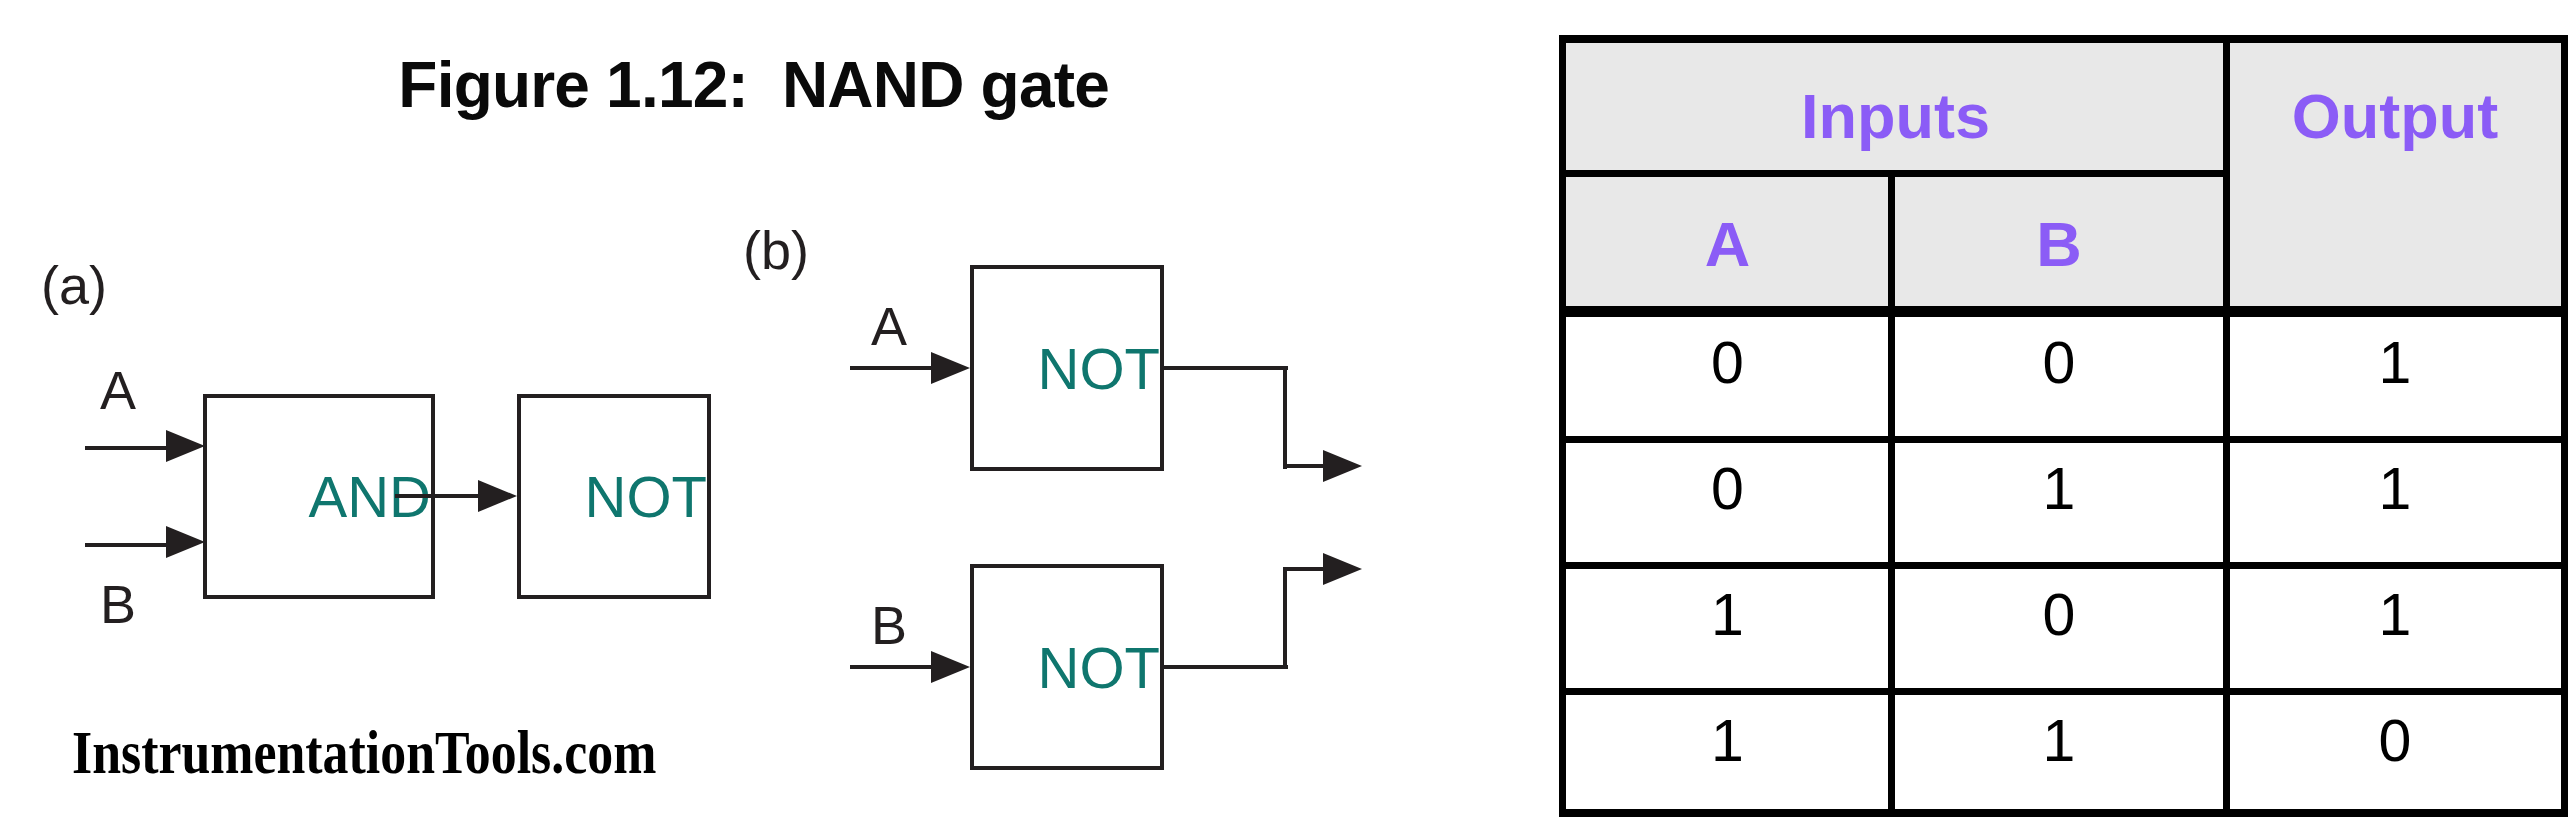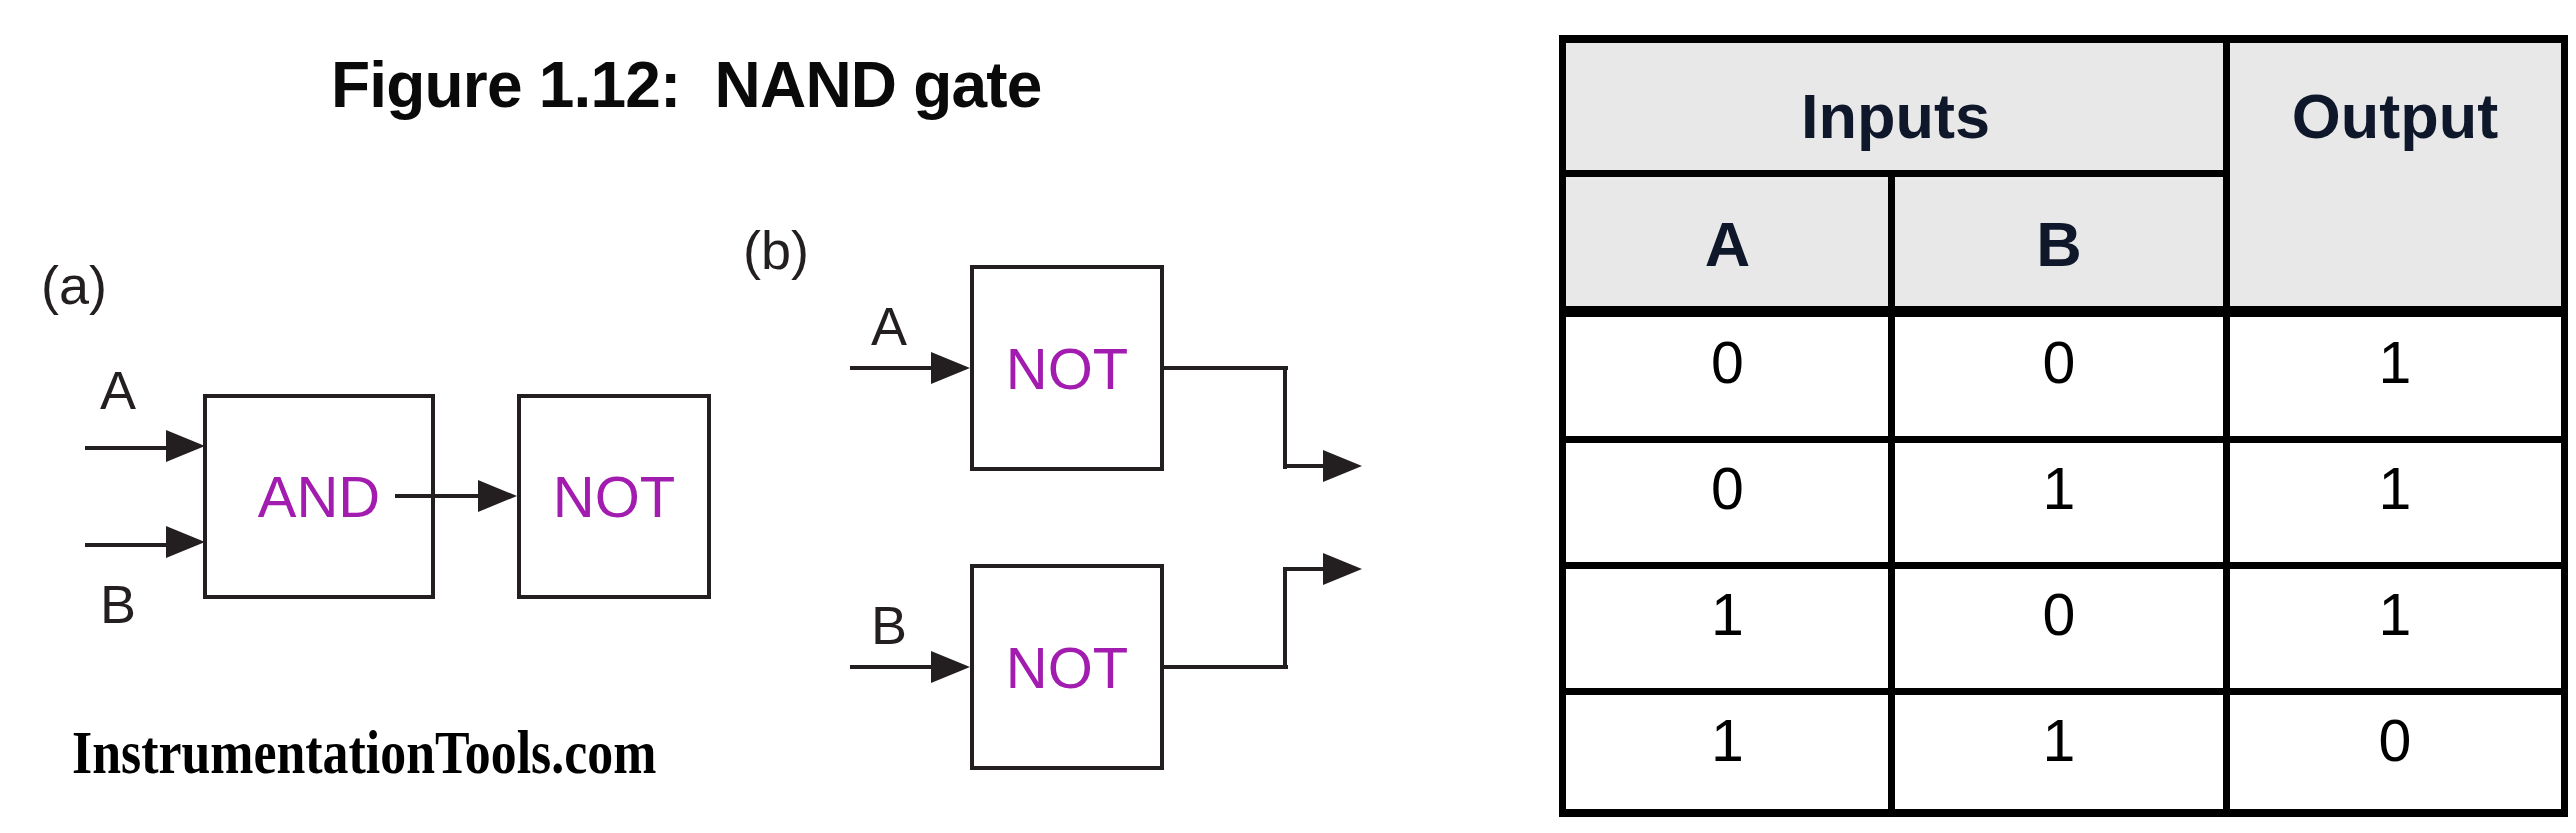--- a/index.html
+++ b/index.html
@@ -1,34 +1,34 @@
 <!DOCTYPE html>
 <html style="font-size:13px"><head>
 <meta charset="utf-8">
 <style>
   html,body{margin:0;padding:0;background:#ffffff;}
   #canvas{position:relative;width:2576px;height:833px;background:#ffffff;overflow:hidden;
           font-family:"Liberation Sans", sans-serif;color:#000;}
   .abs{position:absolute;}
   
-  .title{font-size:64px;font-weight:bold;letter-spacing:-0.8px;white-space:pre;text-align:left;color:#0a0a0a;}
+  .title{font-size:64px;font-weight:bold;letter-spacing:-0.8px;white-space:pre;text-align:right;color:#0a0a0a;}
   .watermark{font-family:"Liberation Serif", serif;font-size:61px;font-weight:bold;white-space:pre;
              transform:scaleX(.85);transform-origin:left center;color:#000;}
   .dlabel{font-size:54px;color:#231f20;white-space:pre;}
   .iolabel{font-size:54px;color:#231f20;text-align:center;}
   .gatebox{box-sizing:border-box;border:4.1px solid #231f20;background:#fff;
-           display:flex;align-items:center;justify-content:center;font-size:58px;color:#a21caf;}
+           display:flex;align-items:center;justify-content:flex-end;font-size:58px;color:#0f766e;}
   
   .wire{background:#231f20;}
   .tri-right{width:0;height:0;border-top:16.5px solid transparent;border-bottom:16.5px solid transparent;
              border-left:39px solid #231f20;}
   
   .tline{background:#000;}
   .grayfill{background:#e8e8e8;}
-  .th-text{font-size:63px;font-weight:bold;text-align:center;color:#0f172a;}
+  .th-text{font-size:63px;font-weight:bold;text-align:center;color:#8b5cf6;}
   .td-text{font-size:59px;text-align:center;color:#000;}
   .vcenter{display:flex;align-items:center;justify-content:center;}
 </style>
 </head>
 <body>
 
 <div id="canvas">
 
   <div class="abs title" style="left:331px;top:48px;width:778px;">Figure 1.12:  NAND gate</div>
 

